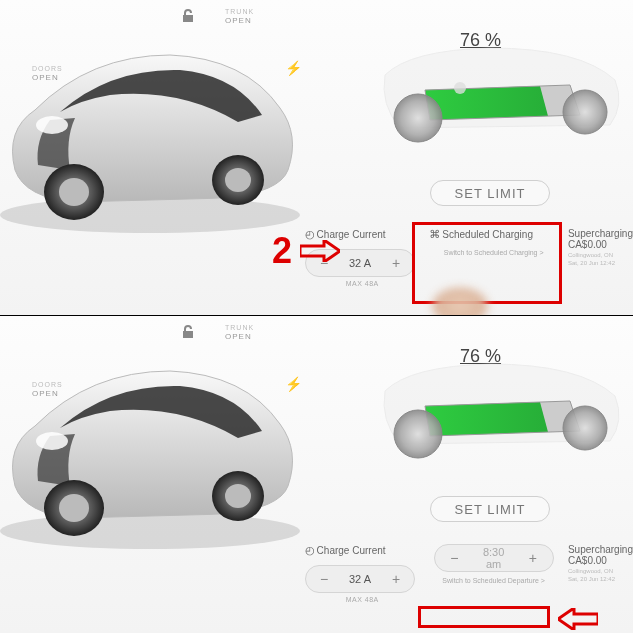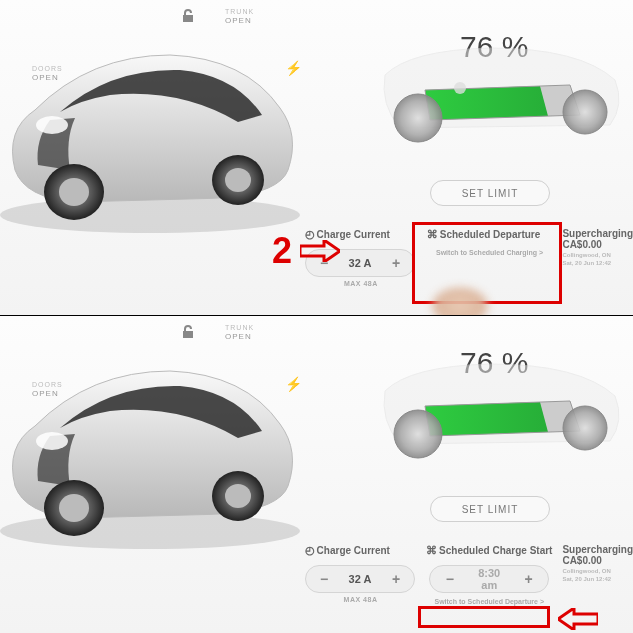--- a/index.html
+++ b/index.html
@@ -54,59 +54,59 @@
     position: absolute;
     left: 320px;
     top: 0;
     right: 0;
     height: 100%;
   }
   .pct {
     position: absolute;
     left: 140px;
     top: 30px;
-    font-size: 30px;
+    font-size: 18px;
     color: #444;
     font-weight: 400;
+    text-decoration: underline;
   }
   .batt-svg {
     position: absolute;
     left: 50px;
     top: 30px;
     width: 260px;
     height: 140px;
   }
   .set-limit {
     position: absolute;
     left: 110px;
     top: 180px;
     width: 120px;
     height: 26px;
     border-radius: 20px;
     border: 1px solid #d0d0d0;
     background: #f9f9f9;
-    font-size: 10px;
+    font-size: 13px;
     letter-spacing: 1px;
     color: #777;
     text-align: center;
     line-height: 26px;
   }
 
   
   .controls {
     position: absolute;
     left: 305px;
     right: 0;
     top: 228px;
     height: 80px;
     display: flex;
     gap: 10px;
     font-size: 11px;
     color: #666;
-    font-weight: bold;
   }
   .ctrl-col { position: relative; }
   .ctrl-title {
     font-size: 10px;
     color: #666;
     margin-bottom: 8px;
     white-space: nowrap;
   }
   .ctrl-title .ic { font-size: 11px; margin-right: 2px; }
   .pill {
@@ -232,21 +232,21 @@
     <div class="ctrl-col" style="width:120px">
       <div class="ctrl-title"><span class="ic">◴</span><span>Charge Current</span></div>
       <div class="pill stepper">
         <span class="sgn">−</span>
         <span>32 A</span>
         <span class="sgn">+</span>
       </div>
       <div class="max">MAX 48A</div>
     </div>
     <div class="ctrl-col sched-col">
-      <div class="ctrl-title"><span class="ic">⌘</span><span>Scheduled Departure</span></div>
+      <div class="ctrl-title"><span class="ic">⌘</span><span>Scheduled Charging</span></div>
       <div class="switch-txt">Switch to Scheduled Charging &gt;</div>
     </div>
     <div class="ctrl-col super-col">
       <div class="line">Supercharging</div>
       <div class="line">CA$0.00</div>
       <div class="tiny">Collingwood, ON</div>
       <div class="tiny">Sat, 20 Jun 12:42</div>
     </div>
   </div>
 
@@ -307,21 +307,20 @@
     <div class="ctrl-col" style="width:120px">
       <div class="ctrl-title"><span class="ic">◴</span><span>Charge Current</span></div>
       <div class="pill stepper">
         <span class="sgn">−</span>
         <span>32 A</span>
         <span class="sgn">+</span>
       </div>
       <div class="max">MAX 48A</div>
     </div>
     <div class="ctrl-col sched-col">
-      <div class="ctrl-title"><span class="ic">⌘</span><span>Scheduled Charge Start</span></div>
       <div class="pill stepper" style="width:120px; margin:0 auto">
         <span class="sgn">−</span>
         <span style="color:#aaa">8:30 am</span>
         <span class="sgn">+</span>
       </div>
       <div class="switch-txt">Switch to Scheduled Departure &gt;</div>
     </div>
     <div class="ctrl-col super-col">
       <div class="line">Supercharging</div>
       <div class="line">CA$0.00</div>

